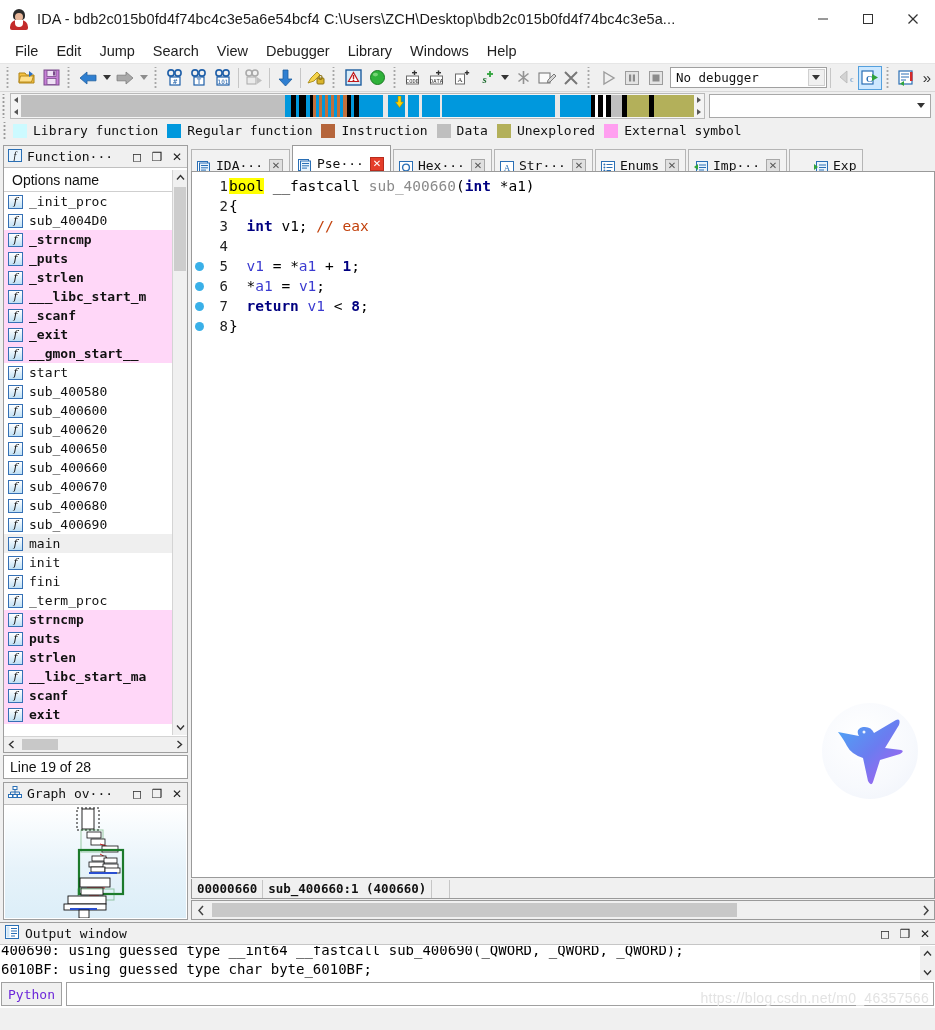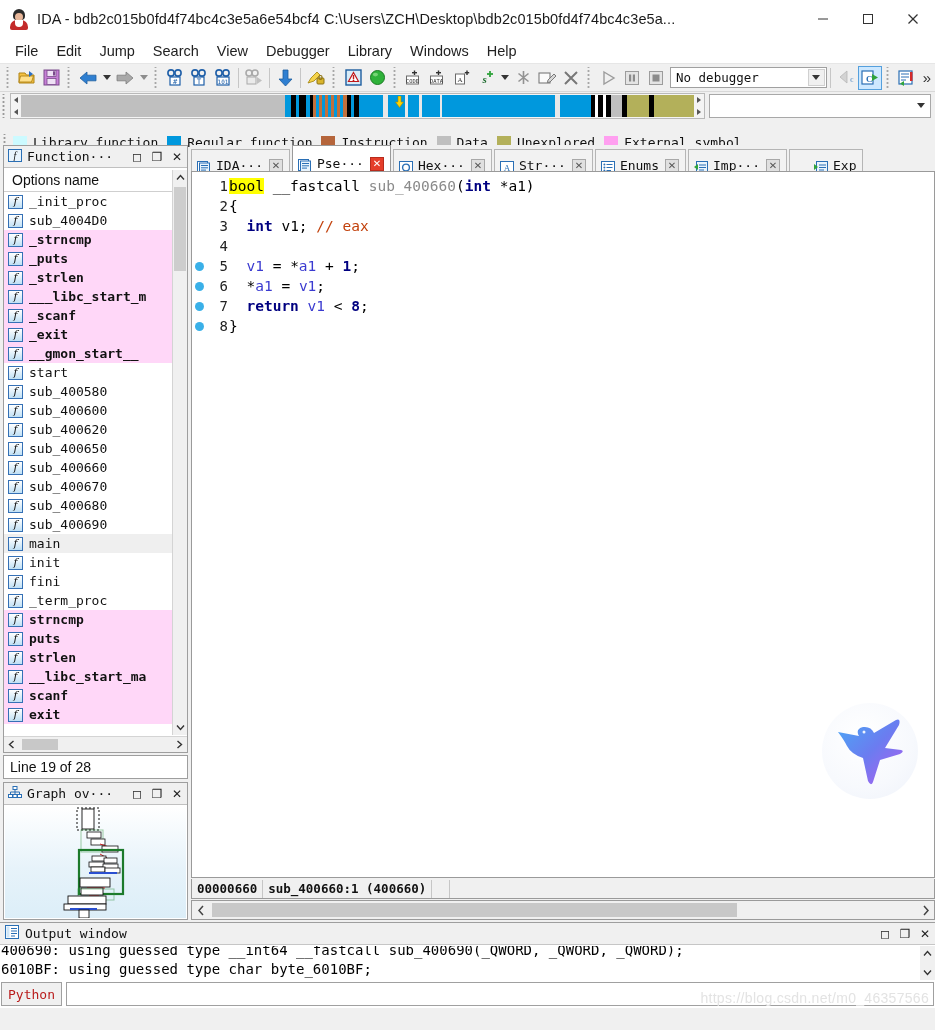--- a/index.html
+++ b/index.html
@@ -122,21 +122,21 @@
   .navband-right .dd {
     position:absolute; right:1px; top:1px; width:17px; height:19px;
     display:flex; align-items:center; justify-content:center;
   }
   .navband-right .dd i {
     width:0;height:0;border-left:4px solid transparent;border-right:4px solid transparent;
     border-top:5px solid #333;
   }
 
   
-  .legend-row { height: 21px; display:flex; align-items:center; background:#f0f0f0; padding-left:2px;margin-top:12px;}
+  .legend-row { height: 21px; display:flex; align-items:center; background:#f0f0f0; padding-left:2px;}
   .legend-grip {
     width: 7px; height: 18px; margin-right:4px; flex:0 0 auto;
     background-image: radial-gradient(circle, #9a9a9a 1px, transparent 1.2px);
     background-size: 3px 4px; background-position: 1px 2px; background-repeat: repeat-y;
   }
   .legend-item { display:flex; align-items:center; margin-right: 9px; flex:0 0 auto; }
   .legend-swatch { width: 14px; height: 14px; margin-right: 6px; }
   .legend-label { font-family:"DejaVu Sans Mono", monospace; font-size: 13px; color:#111; }
 
   
@@ -286,21 +286,21 @@
   .out-body { position:absolute; left:1px; top:23px; right:0; height:34px; background:#fff; overflow:hidden; }
   .out-line { font-family:"DejaVu Sans Mono", monospace; font-size:14px; color:#000; white-space:pre; height:19px; }
   .out-scroll { position:absolute; right:0; top:23px; width:15px; height:34px; background:#f0f0f0; }
   .out-scroll .arr { position:absolute; left:0; right:0; height:15px; display:flex; align-items:center; justify-content:center; }
   .out-scroll .arr.t { top:0; } .out-scroll .arr.b { bottom:0; }
 
   .cli-row { position:absolute; left:1px; top:58px; right:1px; height:26px; display:flex; align-items:center; }
   .cli-btn {
     height: 24px; min-width: 56px; background:#f0f0f0; border:1px solid #a0a0a0;
     display:flex; align-items:center; justify-content:center;
-    font-family:"DejaVu Sans Mono",monospace; font-size:13px; color:#b91c1c; padding:0 6px;
+    font-family:"DejaVu Sans Mono",monospace; font-size:13px; color:#6d28d9; padding:0 6px;
   }
   .cli-input { flex:1 1 auto; height:24px; background:#fff; border:1px solid #a0a0a0; margin-left:4px; }
 
   
   .statusbar { position:absolute; left:0; bottom:0; width:935px; height:22px;
                background:#f0f0f0; border-top:1px solid #cfcfcf; display:flex; align-items:center; }
   .sb-cell { font-family:"DejaVu Sans Mono", monospace; font-size:13px; color:#111;
              padding:0 8px; height:20px; display:flex; align-items:center; border-right:1px solid #c6c6c6;}
   .sb-grip { position:absolute; right:2px; bottom:1px; width:12px; height:12px;
     background-image: radial-gradient(circle, #9a9a9a 1px, transparent 1.2px);

